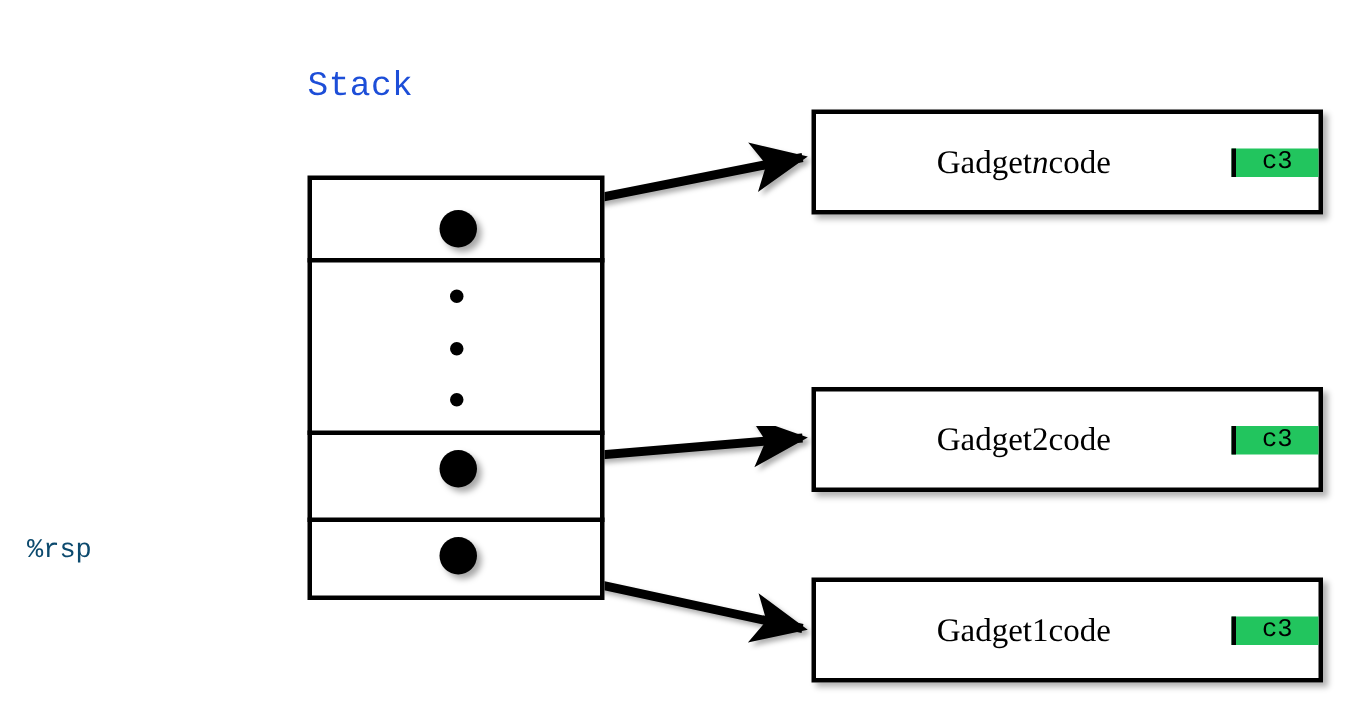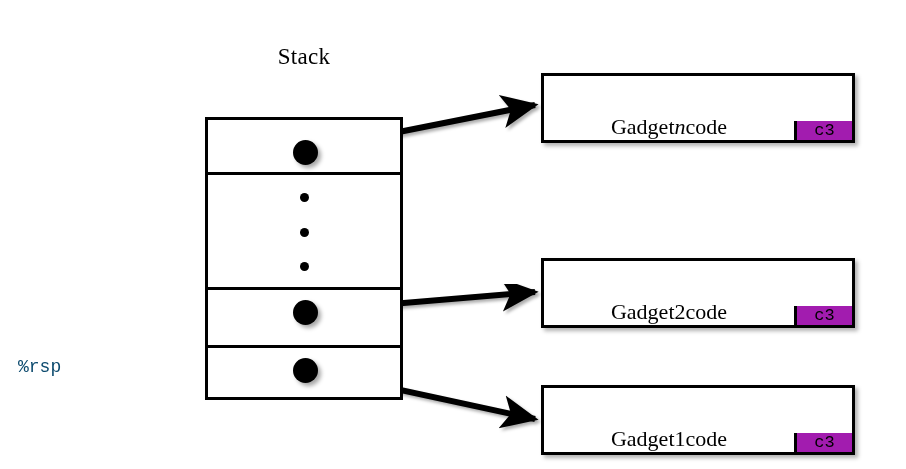--- a/index.html
+++ b/index.html
@@ -9,24 +9,24 @@
     font-family:"Liberation Serif", serif;
     overflow:hidden;
     position:relative;
   }
   #canvas{position:absolute;left:0;top:0;width:906px;height:469px;}
 
   
   .stack-title{
     position:absolute;
     left:205px; top:44px; width:198px;
-    text-align:center;
-    font-family:Liberation Serif, serif;
+    text-align:left;
+    font-family:Liberation Mono, monospace;
     font-size:23px;
-    color:#000000;
+    color:#1d4ed8;
     letter-spacing:.3px;
   }
   .stack-box{
     position:absolute;
     left:205px; top:117px;
     width:198px; height:283px;
     box-sizing:border-box;
     border:3px solid #000;
     background:#fff;
   }
@@ -57,44 +57,44 @@
     font-family:"Liberation Mono", monospace;
     font-size:18px;
     color:#0c4a6e;
     letter-spacing:0px;
   }
 
   
   .gadget{
     position:absolute;
     left:541px;
-    width:314px;
+    width:341px;
     height:70px;
     box-sizing:border-box;
     border:3px solid #000;
     background:#fff;
     box-shadow:3px 3px 4px rgba(0,0,0,.30);
     display:flex;
-    align-items:flex-end;
+    align-items:center;
   }
   .gadget-code{
     flex:1 1 auto;
     display:flex;
     align-items:center;
     justify-content:center;
     font-family:"Liberation Serif", serif;
     font-size:22px;
     color:#000;
     background:#fff;
   }
   .gadget-code .ital{font-style:italic;}
   .gadget-c3{
     flex:0 0 55px;
     border-left:3px solid #000;
-    background:#a21caf;
+    background:#22c55e;
     display:flex;
     align-items:center;
     justify-content:center;
     font-family:"Liberation Mono", monospace;
     font-size:17px;
     color:#000;
   }
 </style>
 </head>
 <body>

